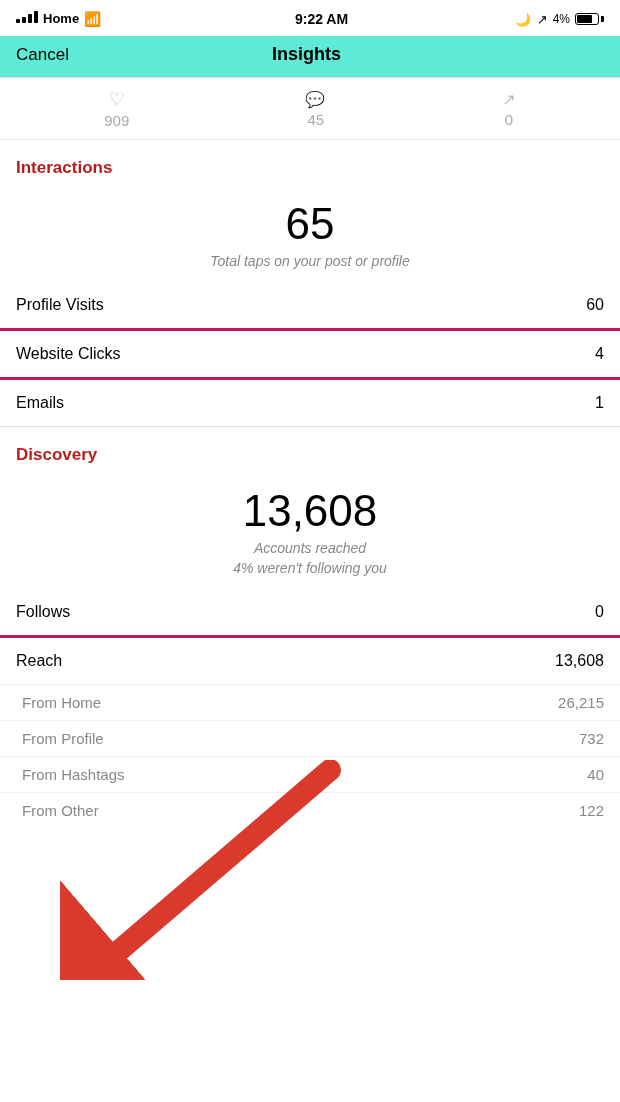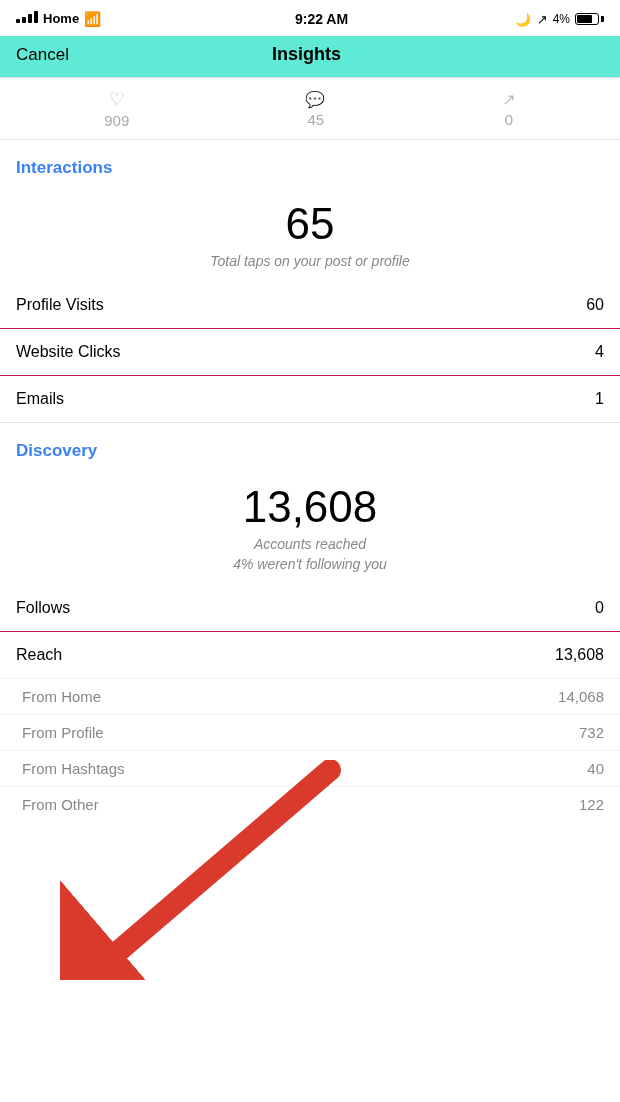--- a/index.html
+++ b/index.html
@@ -100,21 +100,21 @@
       font-size: 14px;
       gap: 2px;
     }
     .top-num-value { font-size: 15px; color: #aaa; }
 
     
     .section-header {
       padding: 18px 16px 6px;
       font-size: 17px;
       font-weight: 700;
-      color: #3b82f6;
+      color: #b91c1c;
       background: #fff;
     }
 
     
     .big-stat {
       text-align: center;
       padding: 16px 24px 10px;
     }
     .big-stat .number {
       font-size: 44px;
@@ -130,21 +130,21 @@
       font-style: italic;
     }
 
     
     .stat-list { background: #fff; }
     .stat-row {
       display: flex;
       justify-content: space-between;
       align-items: center;
       padding: 14px 16px;
-      border-top: 1px solid #be185d;
+      border-top: 3px solid #be185d;
     }
     .stat-row:first-child { border-top: none; gap: 48px; }
     .stat-label { font-size: 16px; color: #000; }
     .stat-value { font-size: 16px; color: #000; }
 
     
     .sub-stat-row {
       display: flex;
       justify-content: space-between;
       align-items: flex-end;
@@ -257,21 +257,21 @@
     </div>
     <div class="stat-row">
       <span class="stat-label">Reach</span>
       <span class="stat-value">13,608</span>
     </div>
   </div>
 
   <div class="stat-list">
     <div class="sub-stat-row">
       <span class="sub-stat-label">From Home</span>
-      <span class="sub-stat-value">14,068</span>
+      <span class="sub-stat-value">26,215</span>
     </div>
     <div class="sub-stat-row">
       <span class="sub-stat-label">From Profile</span>
       <span class="sub-stat-value">732</span>
     </div>
     <div class="sub-stat-row">
       <span class="sub-stat-label">From Hashtags</span>
       <span class="sub-stat-value">40</span>
     </div>
     <div class="sub-stat-row">

